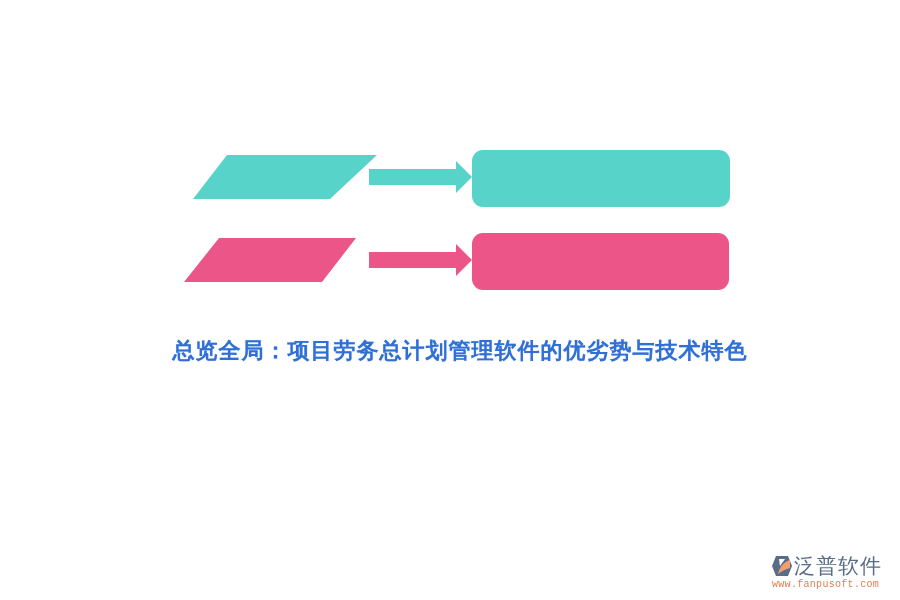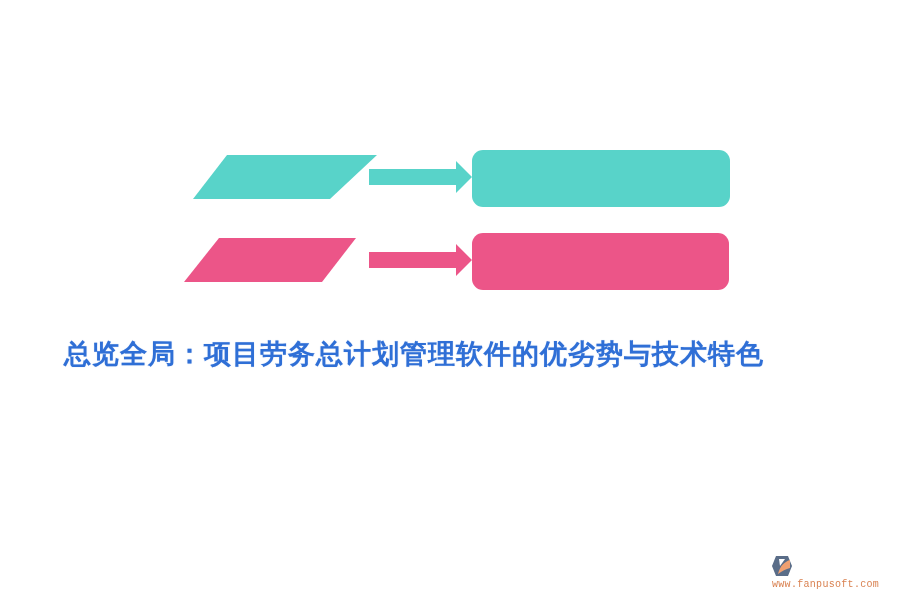--- a/index.html
+++ b/index.html
@@ -1,23 +1,23 @@
 <!DOCTYPE html>
 <html><head>
 <meta charset="utf-8">
 <style>
   html, body { margin:0; padding:0; }
   body { width:900px; height:600px; background:#ffffff; position:relative; overflow:hidden;
          font-family:"DejaVu Serif", serif; }
   .shape { position:absolute; }
   .box { position:absolute; border-radius:11px; }
   .title { position:absolute; left:0; width:828px; top:336px; text-align:center;
-           font-size:27px; color:#2f6fd6; letter-spacing:1px; font-weight:bold;
+           font-size:22px; color:#2f6fd6; letter-spacing:1px; font-weight:bold;
            text-shadow:0 0 1px rgba(47,111,214,0.4);
-           font-family:"DejaVu Serif", serif; }
+           font-family:"DejaVu Serif", serif;padding-left:46px; }
   .logo { position:absolute; left:770px; top:552px; width:125px; height:45px; }
   .logo-name { position:absolute; left:24px; top:0px; font-size:21px; color:#5a6d88;
                font-family:"DejaVu Sans", sans-serif; letter-spacing:1px; }
   .logo-url { position:absolute; left:2px; top:27px; font-size:10px; color:#d98150;
               font-family:Liberation Mono, monospace; letter-spacing:0.3px; }
   .logo-icon { position:absolute; left:0; top:2px; }
 </style>
 </head>
 <body>
 
@@ -32,14 +32,15 @@
 <div class="box" style="left:472px;top:233px;width:257px;height:57px;background:#ec5588;"></div>
 
 <div class="title">总览全局：项目劳务总计划管理软件的优劣势与技术特色</div>
 
 <div class="logo">
   <svg class="logo-icon" width="24" height="24" viewBox="0 0 24 24">
     <polygon points="6,2 18,2 22,12 18,22 6,22 2,12" fill="#5a6d88"></polygon>
     <path d="M8,20 C10,12 14,8 20,6 L20,14 C16,15 12,17 8,20 Z" fill="#f0a070"></path>
     <path d="M9,5 L15,5 L10,12 Z" fill="#ffffff"></path>
   </svg>
+  <div class="logo-name">泛普软件</div>
   <div class="logo-url">www.fanpusoft.com</div>
 </div>
 
 </body></html>

